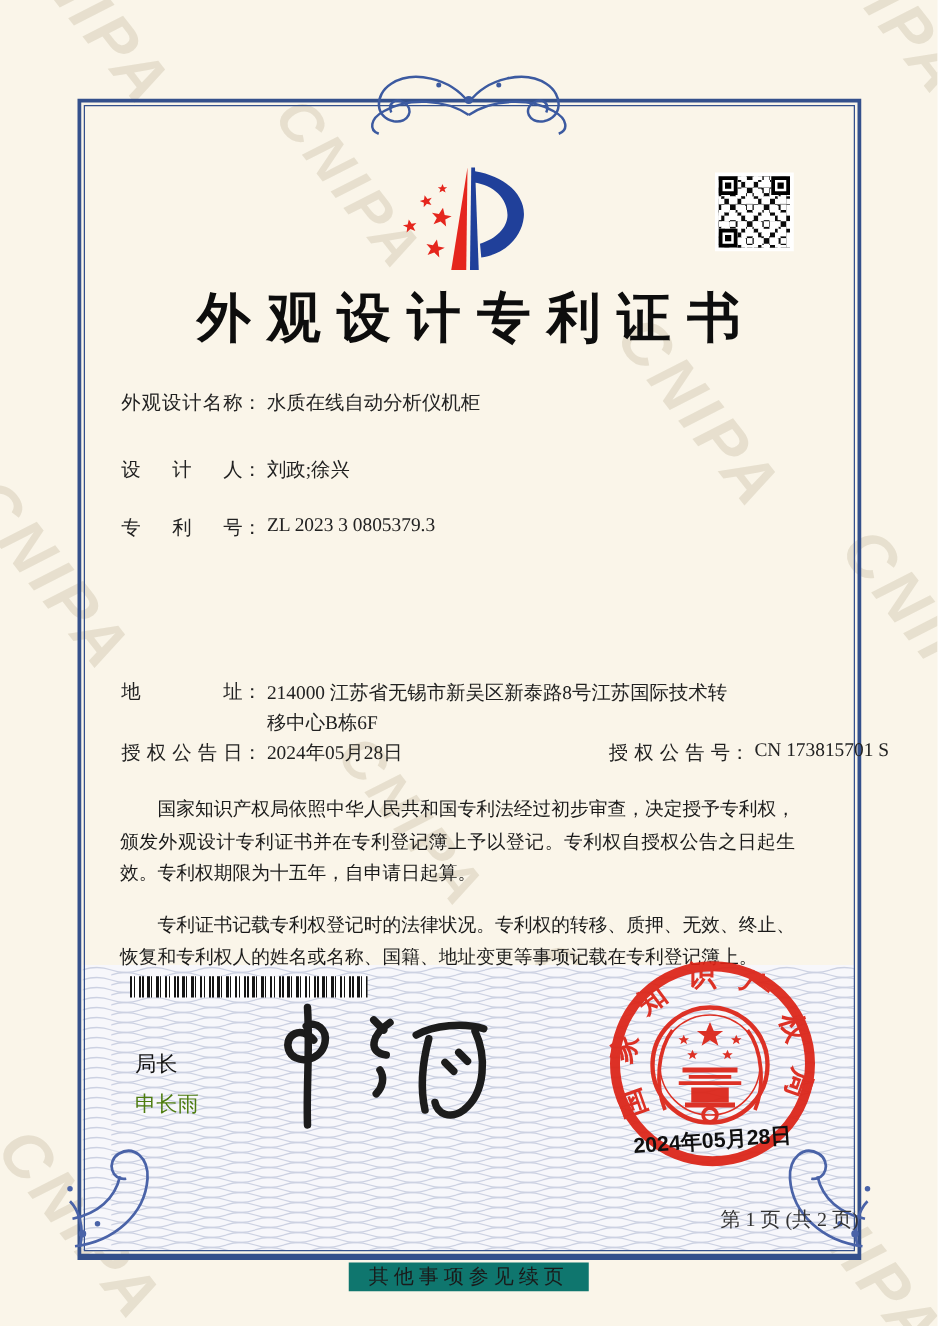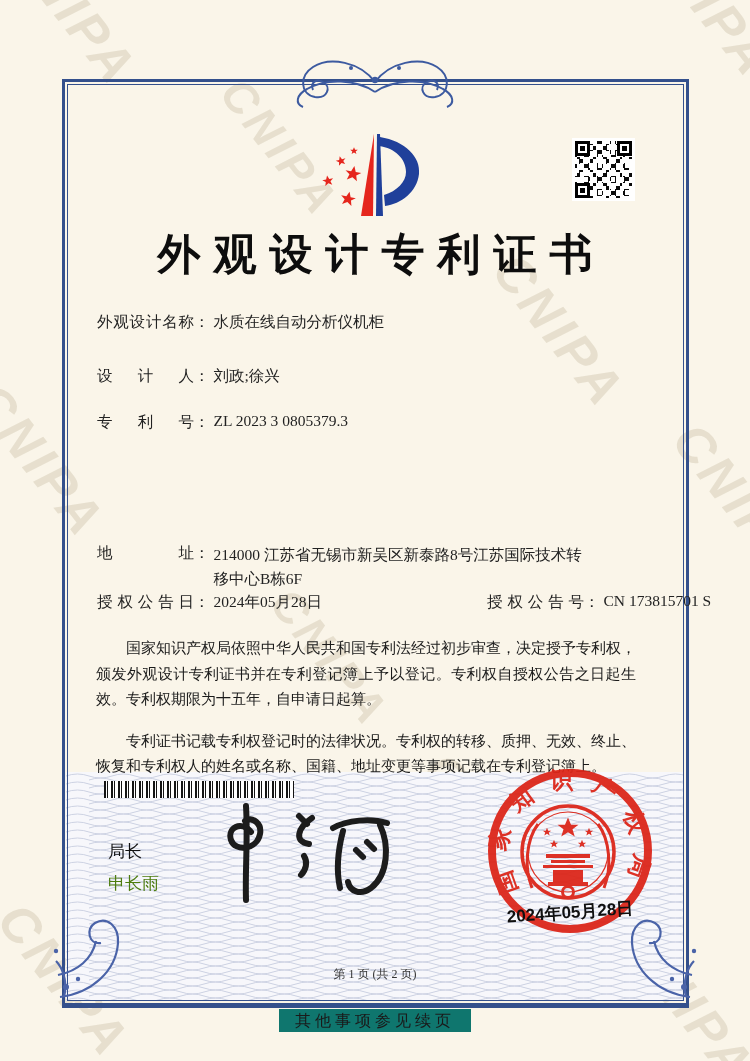--- a/index.html
+++ b/index.html
@@ -48,21 +48,21 @@
              font-family:"Liberation Sans","DejaVu Sans",sans-serif;color:#111;}
   .sig-name{position:absolute;left:108px;top:872px;font-size:17px;
             font-family:"Liberation Sans","DejaVu Sans",sans-serif;color:#4d7c0f;}
   .signature{position:absolute;left:215px;top:798px;}
   
   .seal{position:absolute;left:484px;top:766px;}
   .seal-date{position:absolute;left:506px;top:901px;width:128px;text-align:center;font-size:17px;
              font-weight:bold;color:#101010;transform:rotate(-4deg);
              font-family:"Liberation Sans","DejaVu Sans",sans-serif;white-space:nowrap;}
   
-  .page-note{position:absolute;left:63px;top:966px;width:624px;text-align:center;font-size:12px;color:#333;}
+  .page-note{position:absolute;left:63px;top:966px;width:624px;text-align:right;font-size:16px;color:#333;}
   .footer-note{position:absolute;left:0;top:1011px;width:750px;text-align:center;}
   .footer-note span{background:#0f766e;padding:3px 16px;font-size:16px;letter-spacing:4px;color:#1a1a1a;}
   .ornament{position:absolute;}
 </style>
 </head>
 <body>
 
 <div class="page">
 
   <div class="wm" style="left:-18px;top:-22px">CNIPA</div>

